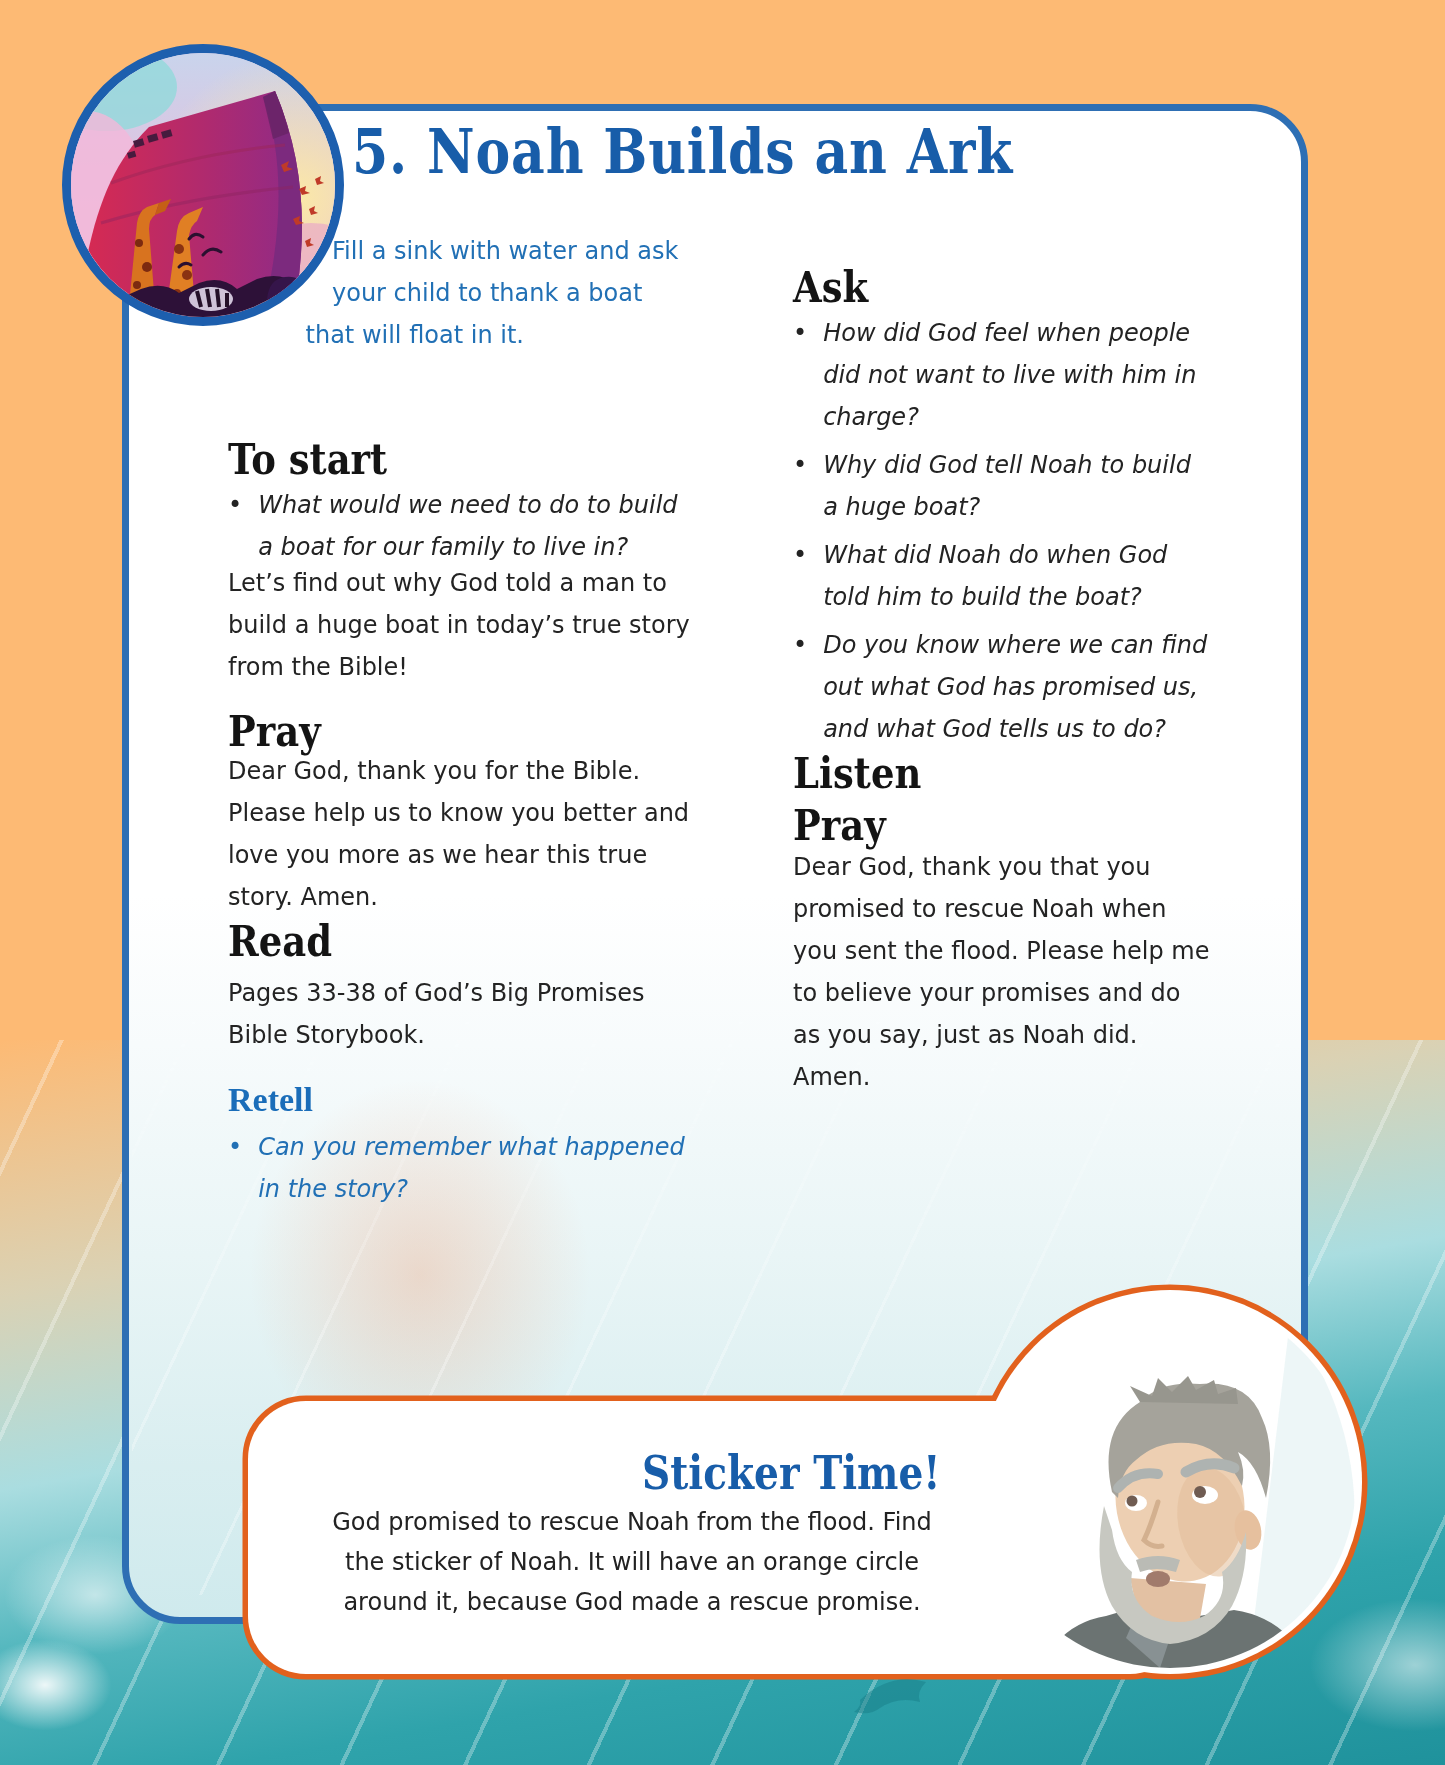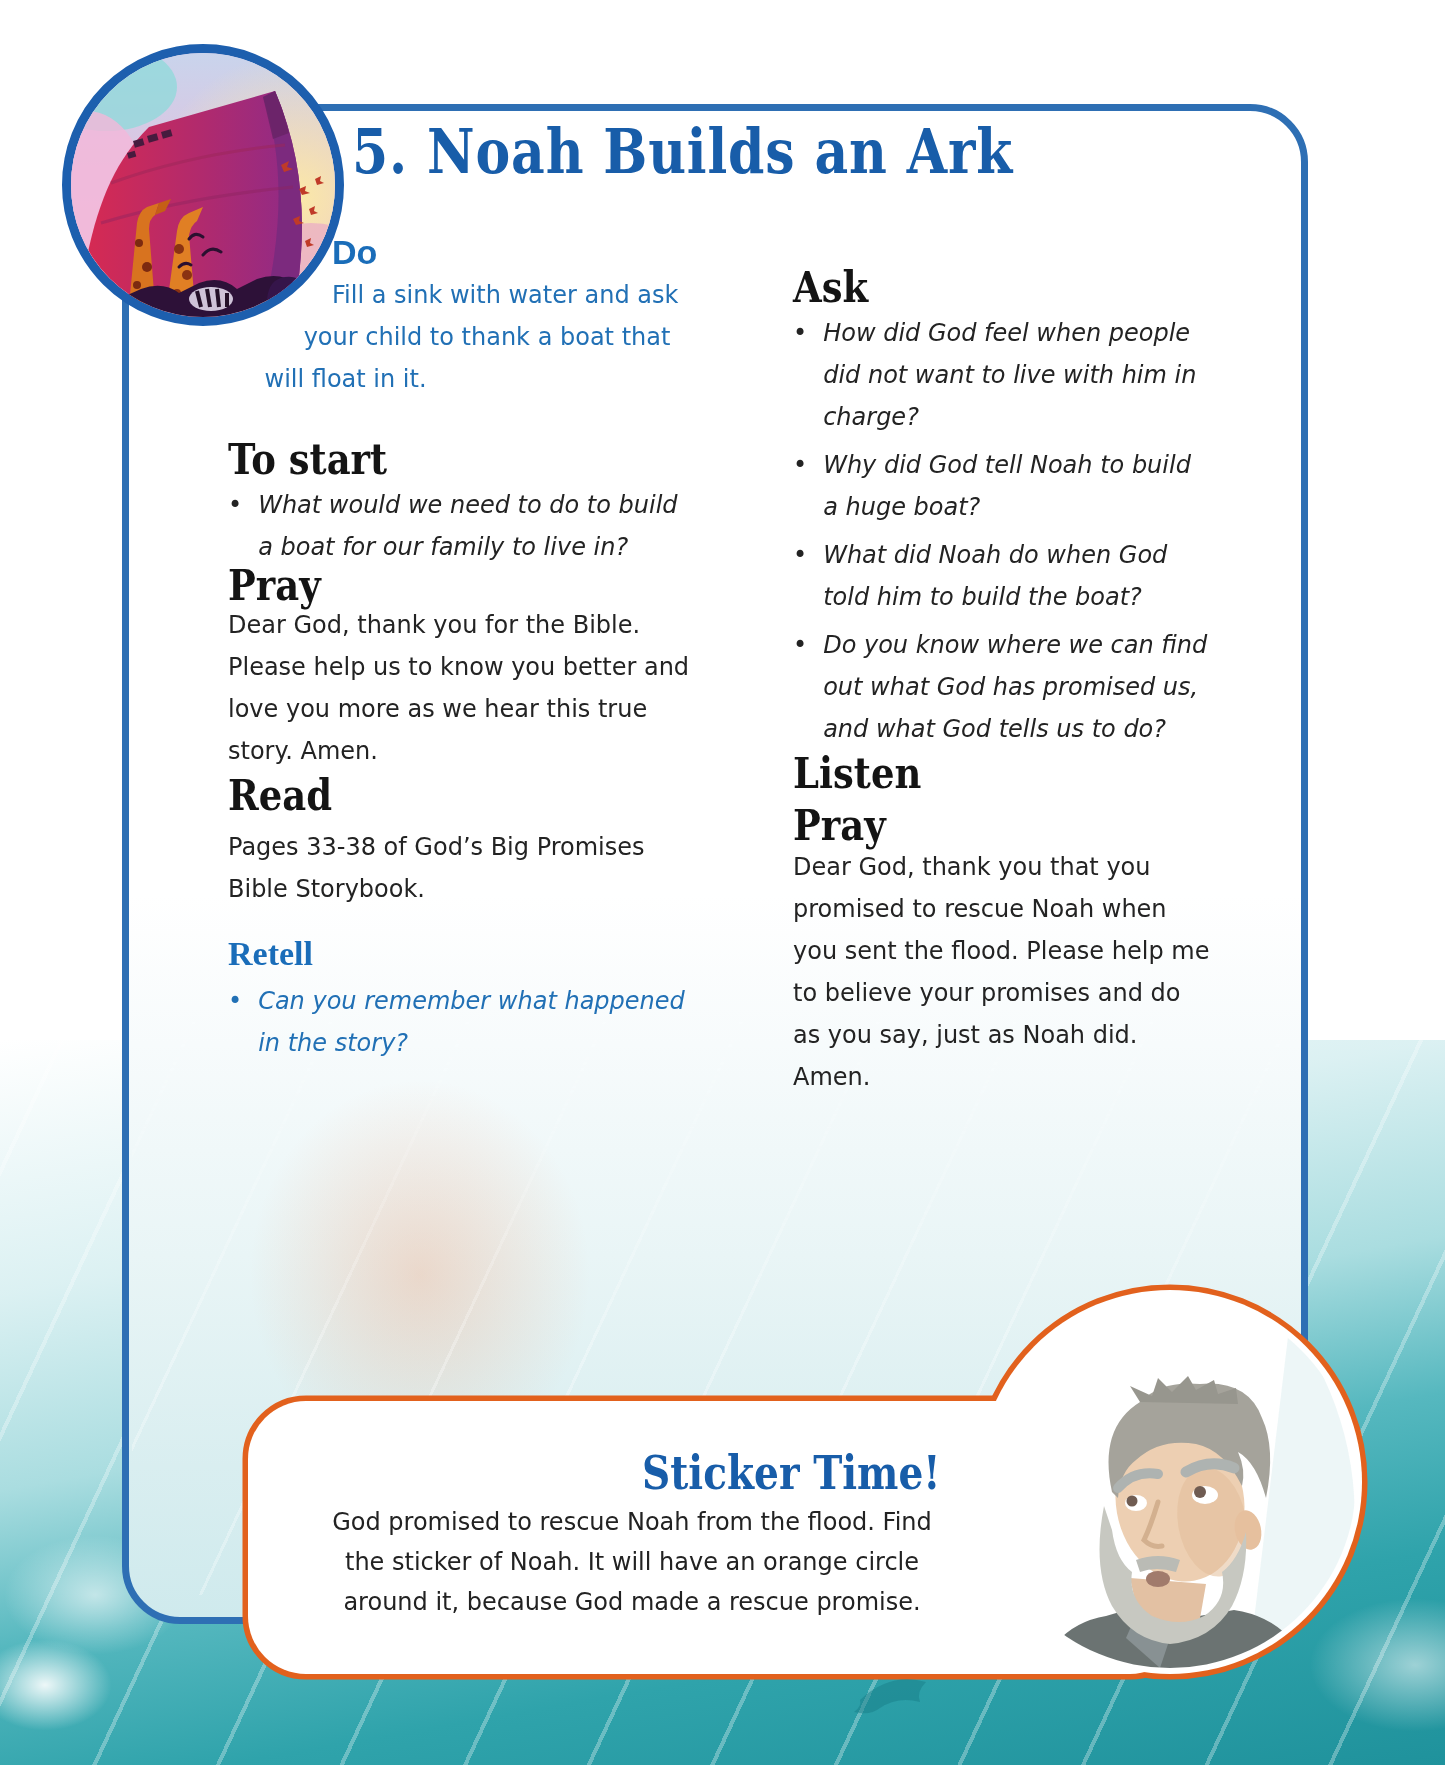--- a/index.html
+++ b/index.html
@@ -1,16 +1,16 @@
 <!DOCTYPE html>
 <html><head>
 <meta charset="utf-8">
 <style>
   html,body{margin:0;padding:0;background:#e8e8e8;}
-  .page{position:relative;width:1445px;height:1765px;margin:0 auto;background:#ffffff;overflow:hidden;
+  .page{position:relative;width:1445px;height:1765px;margin:0 auto;background:#fdba74;overflow:hidden;
         font-family:"DejaVu Sans",sans-serif;color:#232323;}
   
   .sea{position:absolute;left:0;right:0;top:1040px;height:725px;z-index:1;
     background:
       repeating-linear-gradient(115deg, rgba(255,255,255,0) 0 54px, rgba(255,255,255,.30) 54px 58px, rgba(255,255,255,0) 58px 112px),
       radial-gradient(95px 65px at 45px 645px, rgba(255,255,255,.9), rgba(255,255,255,0) 70%),
       radial-gradient(130px 85px at 95px 555px, rgba(255,255,255,.6), rgba(255,255,255,0) 70%),
       radial-gradient(150px 95px at 1415px 625px, rgba(255,255,255,.55), rgba(255,255,255,0) 70%),
       linear-gradient(170deg, rgba(214,239,241,0) 0%, rgba(190,229,232,.55) 26%, #aadde0 46%, #56b8bf 62%, #2fa3ab 78%, #1f929c 100%);}
   
@@ -74,29 +74,29 @@
   <div class="sea"></div>
   <div class="main-box"></div>
   <div class="pink-blob"></div>
   <div class="box-streaks"></div>
 
   <h1 class="title">5. Noah Builds an Ark</h1>
 
   <div class="col col-left">
     <section class="do-sec">
       <div class="circle-spacer"></div>
-      <h2 class="h-blue">Do</h2>
       <p class="blue-text">Fill a sink with water and ask your child to thank a boat that will float in it.</p>
     </section>
 
     <h2 class="h-slab mb-a">To start</h2>
     <div class="bullet b1">
       <span class="dot">•</span>
       <p>What would we need to do to build a boat for our family to live in?</p>
     </div>
+    <p class="para-lets">Let’s find out why God told a man to build a huge boat in today’s true story from the Bible!</p>
 
     <h2 class="h-slab pray-h">Pray</h2>
     <p class="pray-p">Dear God, thank you for the Bible. Please help us to know you better and love you more as we hear this true story. Amen.</p>
 
     <h2 class="h-slab read-h">Read</h2>
     <p class="read-p">Pages 33-38 of God’s Big Promises Bible Storybook.</p>
 
     <h2 class="h-blue retell-h">Retell</h2>
     <div class="bullet blue">
       <span class="dot">•</span>

